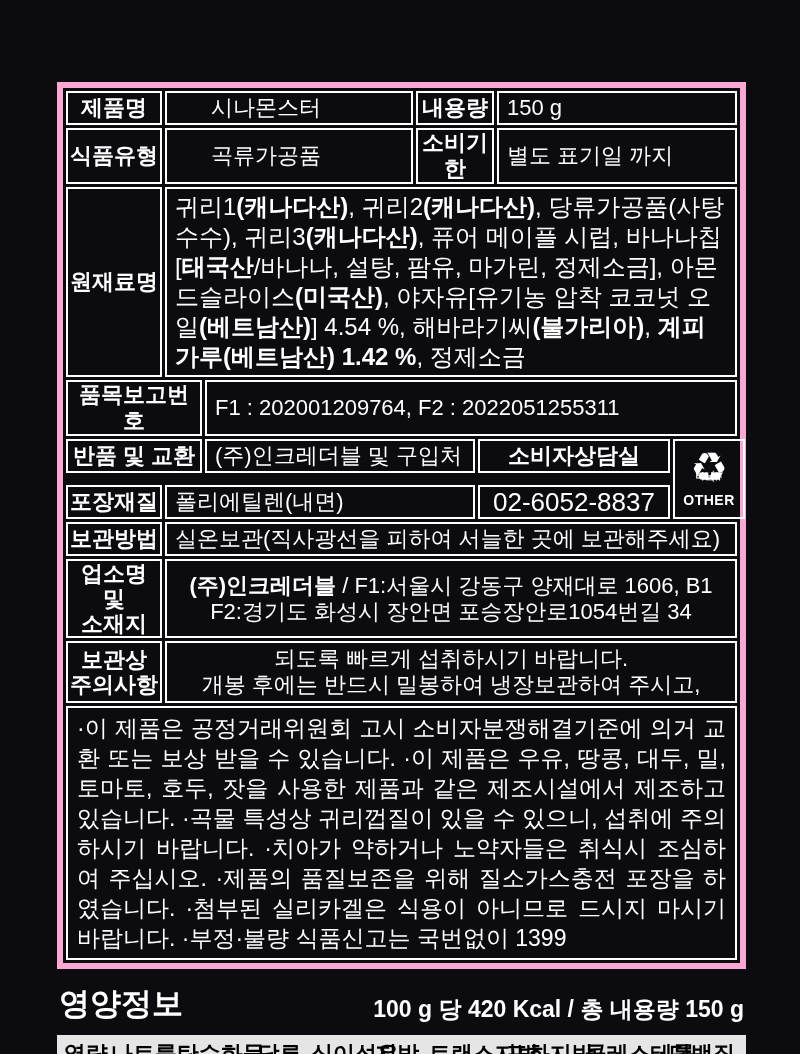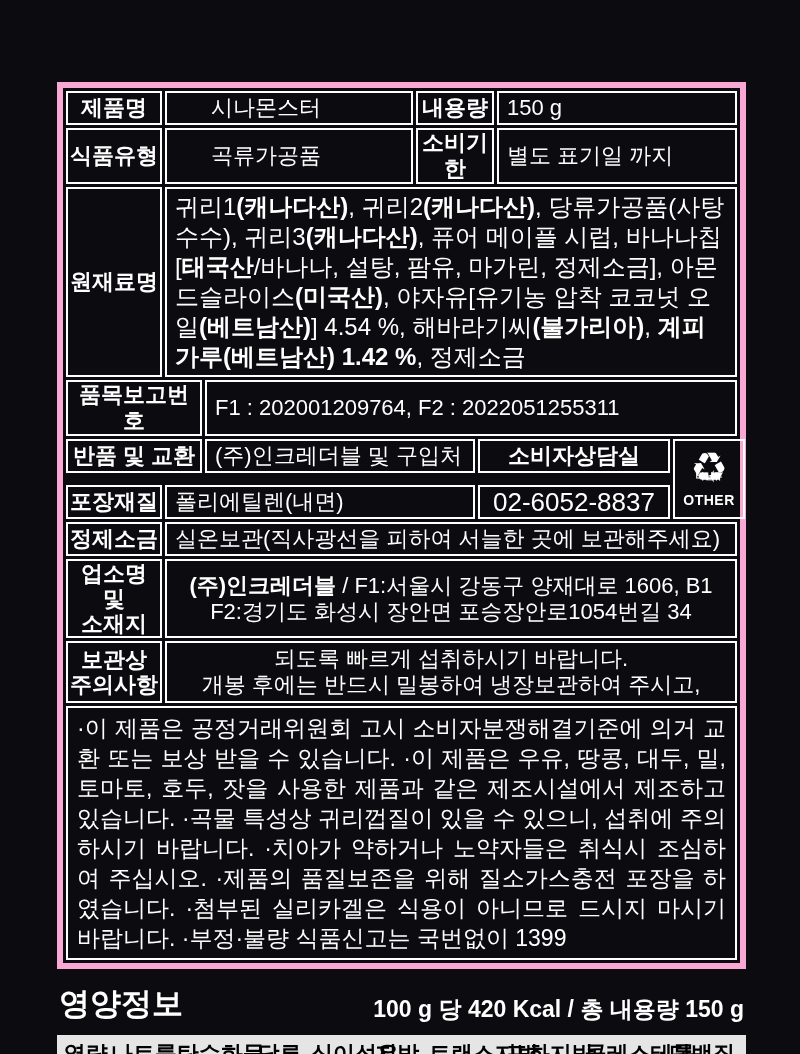--- a/index.html
+++ b/index.html
@@ -90,21 +90,21 @@
       <div class="cell icon-cell">
         <div class="recycle">
           <div class="glyph">♻</div>
           <div class="binyl">비닐류</div>
           <div class="other">OTHER</div>
         </div>
       </div>
     </div>
 
     <div class="row">
-      <div class="cell lab w96">정제소금</div>
+      <div class="cell lab w96">보관방법</div>
       <div class="cell val">실온보관(직사광선을 피하여 서늘한 곳에 보관해주세요)</div>
     </div>
 
     <div class="row">
       <div class="cell lab w96 two tall">업소명 및
 소재지</div>
       <div class="cell val tall stack">
         <div><b>(주)인크레더블</b><span> / F1:서울시 강동구 양재대로 1606, B1</span></div>
         <div>F2:경기도 화성시 장안면 포승장안로1054번길 34</div>
       </div>

